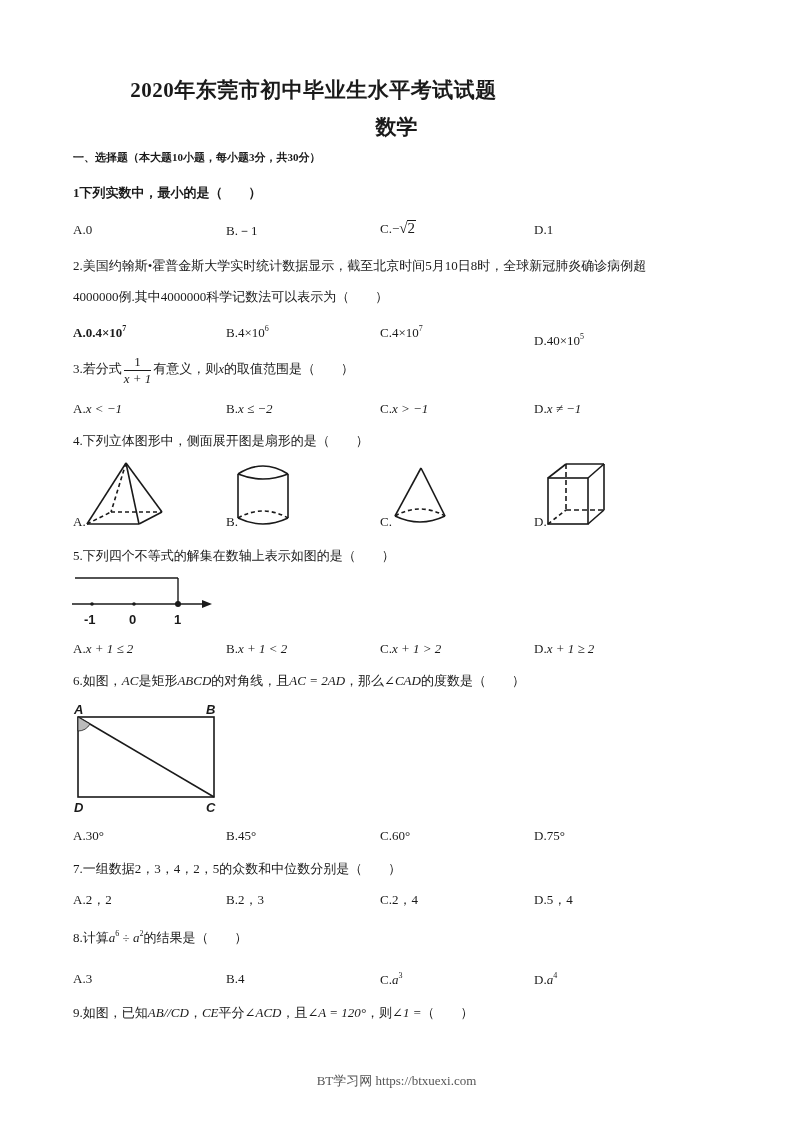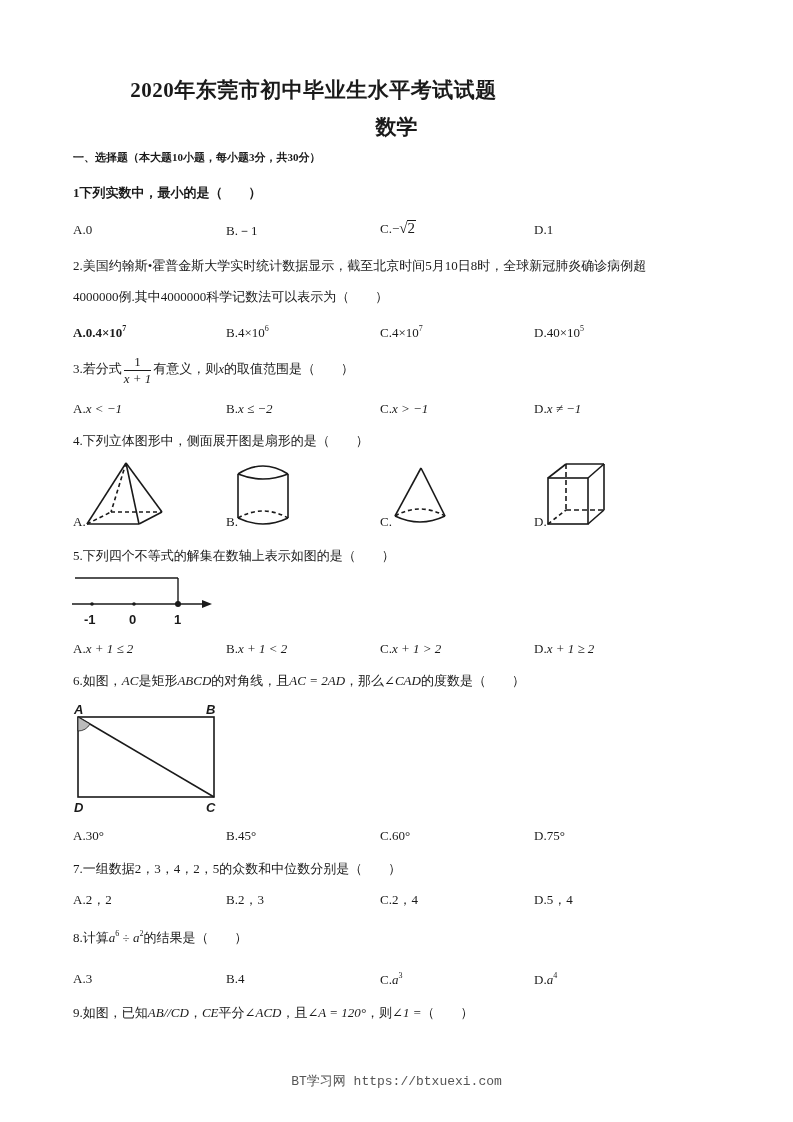--- a/index.html
+++ b/index.html
@@ -23,21 +23,21 @@
   .q { left: 73px; font-size: 13px; white-space: nowrap; }
   .opt { font-size: 13px; white-space: nowrap; }
   .m { font-style: italic; }
   .sup { font-size: 8px; vertical-align: 6px; }
   .frac { display: inline-block; vertical-align: middle; text-align: center; margin: 0 2px; }
   .frac .num { display: block; border-bottom: 1px solid #1a1a1a; padding: 0 3px; font-size: 13px; line-height: 16px; }
   .frac .den { display: block; font-size: 13px; line-height: 16px; font-style: italic; }
   .sqrt { display:inline-block; border-top: 1px solid #1a1a1a; padding: 0 1px; margin-left: -1px; font-size: 15px; line-height: 15px; }
   .footer {
     top: 1072px; left: 0; width: 793px; text-align: center;
-    font-family: Liberation Mono, monospace;
+    font-family: Liberation Serif, serif;
     font-size: 13px; color: #555;
   }
   svg { position: absolute; overflow: visible; }
 </style>
 </head>
 <body>
 
 <div class="abs title">2020年东莞市初中毕业生水平考试试题</div>
 <div class="abs subtitle">数学</div>
 <div class="abs section">一、选择题（本大题10小题，每小题3分，共30分）</div>
@@ -46,21 +46,21 @@
 <div class="abs opt" style="top:222px; left:73px;"><span>A.</span><span>0</span></div>
 <div class="abs opt" style="top:222px; left:226px;"><span>B.</span><span>－1</span></div>
 <div class="abs opt" style="top:220px; left:380px;"><span>C.</span><span>−</span><span style="font-size:15px;">√</span><span class="sqrt">2</span></div>
 <div class="abs opt" style="top:222px; left:534px;"><span>D.</span><span>1</span></div>
 
 <div class="abs q" style="top:257px;">2.美国约翰斯•霍普金斯大学实时统计数据显示，截至北京时间5月10日8时，全球新冠肺炎确诊病例超</div>
 <div class="abs q" style="top:288px;">4000000例.其中4000000科学记数法可以表示为（　　）</div>
 <div class="abs opt" style="top:324px; left:73px;font-weight:bold;"><span>A.</span><span>0.4×10</span><span class="sup">7</span></div>
 <div class="abs opt" style="top:324px; left:226px;"><span>B.</span><span>4×10</span><span class="sup">6</span></div>
 <div class="abs opt" style="top:324px; left:380px;"><span>C.</span><span>4×10</span><span class="sup">7</span></div>
-<div class="abs opt" style="top:324px; left:534px;"><span>D.</span><span>40×10</span><span class="sup">5</span></div>
+<div class="abs opt" style="top:332px; left:534px;"><span>D.</span><span>40×10</span><span class="sup">5</span></div>
 
 <div class="abs q" style="top:354px;">
   <span>3.若分式</span><span class="frac"><span class="num">1</span><span class="den">x + 1</span></span><span>有意义，则</span><span class="m">x</span><span>的取值范围是（　　）</span>
 </div>
 <div class="abs opt m" style="top:401px; left:73px;"><span style="font-style:normal">A.</span><span>x &lt; −1</span></div>
 <div class="abs opt m" style="top:401px; left:226px;"><span style="font-style:normal">B.</span><span>x ≤ −2</span></div>
 <div class="abs opt m" style="top:401px; left:380px;"><span style="font-style:normal">C.</span><span>x &gt; −1</span></div>
 <div class="abs opt m" style="top:401px; left:534px;"><span style="font-style:normal">D.</span><span>x ≠ −1</span></div>
 
 <div class="abs q" style="top:432px;">4.下列立体图形中，侧面展开图是扇形的是（　　）</div>

